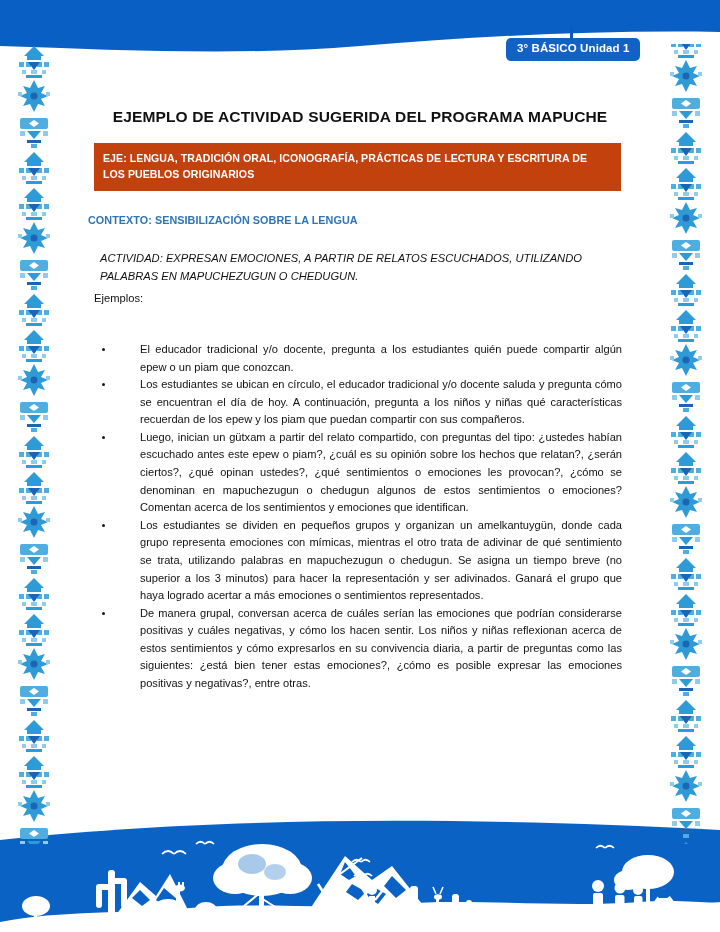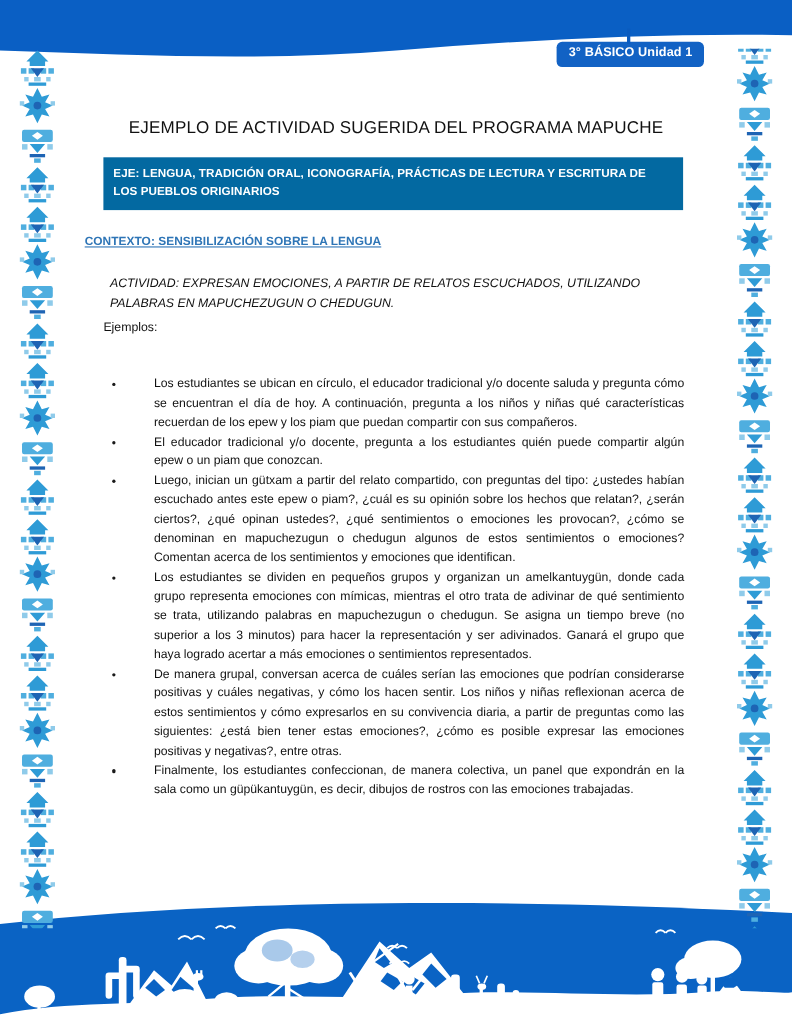--- a/index.html
+++ b/index.html
@@ -88,49 +88,48 @@
   }
 
   .doc-title {
     margin: 0;
     padding: 0;
     position: absolute;
     left: 0; top: 108px;
     width: 720px;
     text-align: center;
     font-size: 15.5px;
-    font-weight: normal;
+    font-weight: bold;
     color: #111111;
     letter-spacing: 0.15px;
   }
 
   .eje-banner {
     position: absolute;
     left: 94px;
     top: 143px;
     width: 527px;
     box-sizing: border-box;
-    background: #0369a1;
+    background: #c2410c;
     color: #ffffff;
     font-size: 10.6px;
     font-weight: bold;
     line-height: 1.55;
     padding: 7px 9px 8px 9px;
     letter-spacing: 0.05px;
   }
 
   .contexto {
     position: absolute;
-    left: 77px;
+    left: 88px;
     top: 214px;
     font-size: 10.8px;
     font-weight: bold;
     color: #2E75B6;
     letter-spacing: 0.05px;
-    text-decoration: underline;
   }
 
   .actividad {
     position: absolute;
     left: 100px;
     top: 249px;
     width: 518px;
     font-size: 11.2px;
     line-height: 1.62;
     color: #111111;
@@ -391,37 +390,33 @@
 
   <div class="contexto">CONTEXTO: SENSIBILIZACIÓN SOBRE LA LENGUA</div>
 
   <div class="actividad">ACTIVIDAD: EXPRESAN EMOCIONES, A PARTIR DE RELATOS ESCUCHADOS, UTILIZANDO PALABRAS EN MAPUCHEZUGUN O CHEDUGUN.</div>
 
   <div class="ejemplos-label">Ejemplos:</div>
 
   <ul class="bullet-list">
     <li class="bullet-item">
       <span class="bullet-dot"></span>
-      <span>Los estudiantes se ubican en círculo, el educador tradicional y/o docente saluda y pregunta cómo se encuentran el día de hoy. A continuación, pregunta a los niños y niñas qué características recuerdan de los epew y los piam que puedan compartir con sus compañeros.</span>
+      <span>El educador tradicional y/o docente, pregunta a los estudiantes quién puede compartir algún epew o un piam que conozcan.</span>
     </li>
     <li class="bullet-item">
       <span class="bullet-dot"></span>
-      <span>El educador tradicional y/o docente, pregunta a los estudiantes quién puede compartir algún epew o un piam que conozcan.</span>
+      <span>Los estudiantes se ubican en círculo, el educador tradicional y/o docente saluda y pregunta cómo se encuentran el día de hoy. A continuación, pregunta a los niños y niñas qué características recuerdan de los epew y los piam que puedan compartir con sus compañeros.</span>
     </li>
     <li class="bullet-item">
       <span class="bullet-dot"></span>
       <span>Luego, inician un gütxam a partir del relato compartido, con preguntas del tipo: ¿ustedes habían escuchado antes este epew o piam?, ¿cuál es su opinión sobre los hechos que relatan?, ¿serán ciertos?, ¿qué opinan ustedes?, ¿qué sentimientos o emociones les provocan?, ¿cómo se denominan en mapuchezugun o chedugun algunos de estos sentimientos o emociones? Comentan acerca de los sentimientos y emociones que identifican.</span>
     </li>
     <li class="bullet-item">
       <span class="bullet-dot"></span>
       <span>Los estudiantes se dividen en pequeños grupos y organizan un amelkantuygün, donde cada grupo representa emociones con mímicas, mientras el otro trata de adivinar de qué sentimiento se trata, utilizando palabras en mapuchezugun o chedugun. Se asigna un tiempo breve (no superior a los 3 minutos) para hacer la representación y ser adivinados. Ganará el grupo que haya logrado acertar a más emociones o sentimientos representados.</span>
     </li>
     <li class="bullet-item">
       <span class="bullet-dot"></span>
       <span>De manera grupal, conversan acerca de cuáles serían las emociones que podrían considerarse positivas y cuáles negativas, y cómo los hacen sentir. Los niños y niñas reflexionan acerca de estos sentimientos y cómo expresarlos en su convivencia diaria, a partir de preguntas como las siguientes: ¿está bien tener estas emociones?, ¿cómo es posible expresar las emociones positivas y negativas?, entre otras.</span>
     </li>
-    <li class="bullet-item">
-      <span class="bullet-dot"></span>
-      <span>Finalmente, los estudiantes confeccionan, de manera colectiva, un panel que expondrán en la sala como un güpükantuygün, es decir, dibujos de rostros con las emociones trabajadas.</span>
-    </li>
   </ul>
 
 </div>
 
 </body></html>

